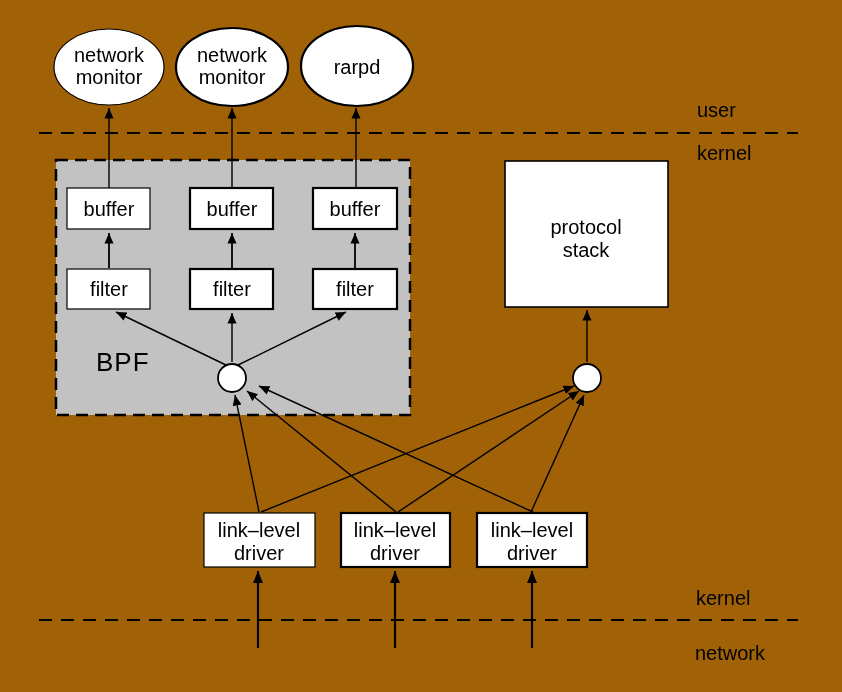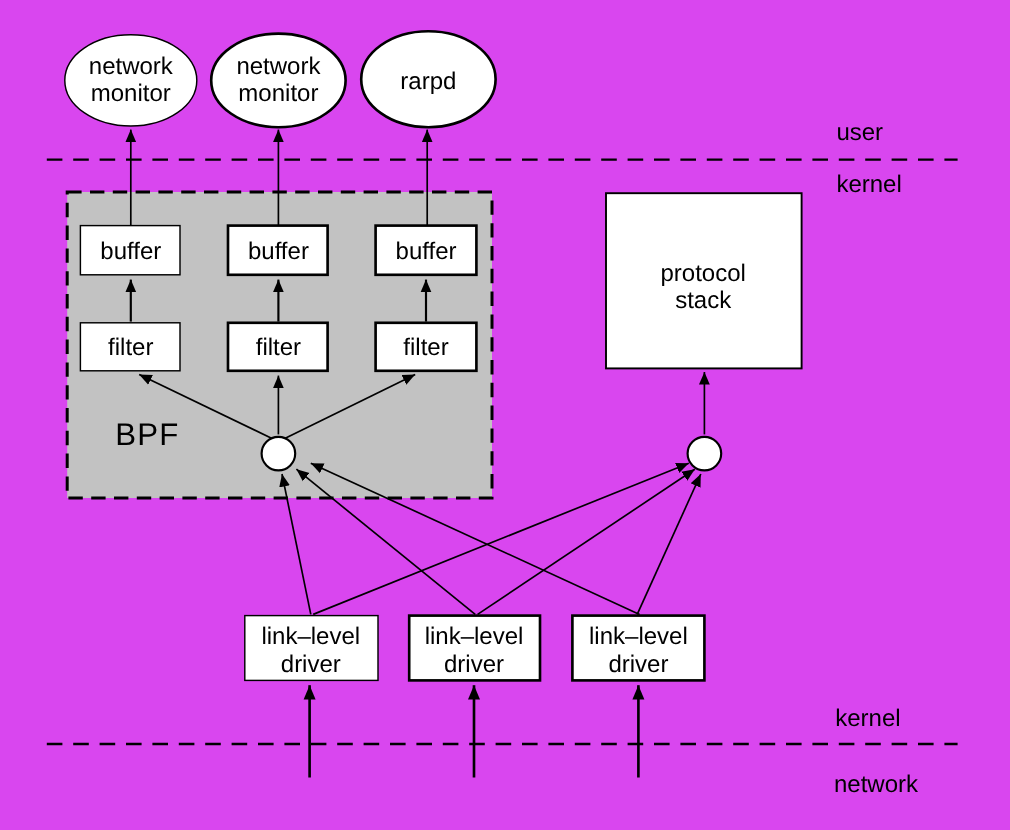--- a/index.html
+++ b/index.html
@@ -1,16 +1,16 @@
 <!DOCTYPE html>
 <html><head>
 <meta charset="utf-8">
 <style>
   html,body{margin:0;padding:0;background:#ffffff;}
-  .stage{position:relative;width:842px;height:692px;background:#d946ef;overflow:hidden;
+  .stage{position:relative;width:842px;height:692px;background:#a16207;overflow:hidden;
          font-family:"Liberation Sans", sans-serif;}
   svg{position:absolute;left:0;top:0;}
   text{fill:#000;}
   .lbl{font-size:20px;}
   .bpf-lbl{font-size:26px;letter-spacing:1px;}
 </style>
 </head>
 <body>
 
 <div class="stage">

